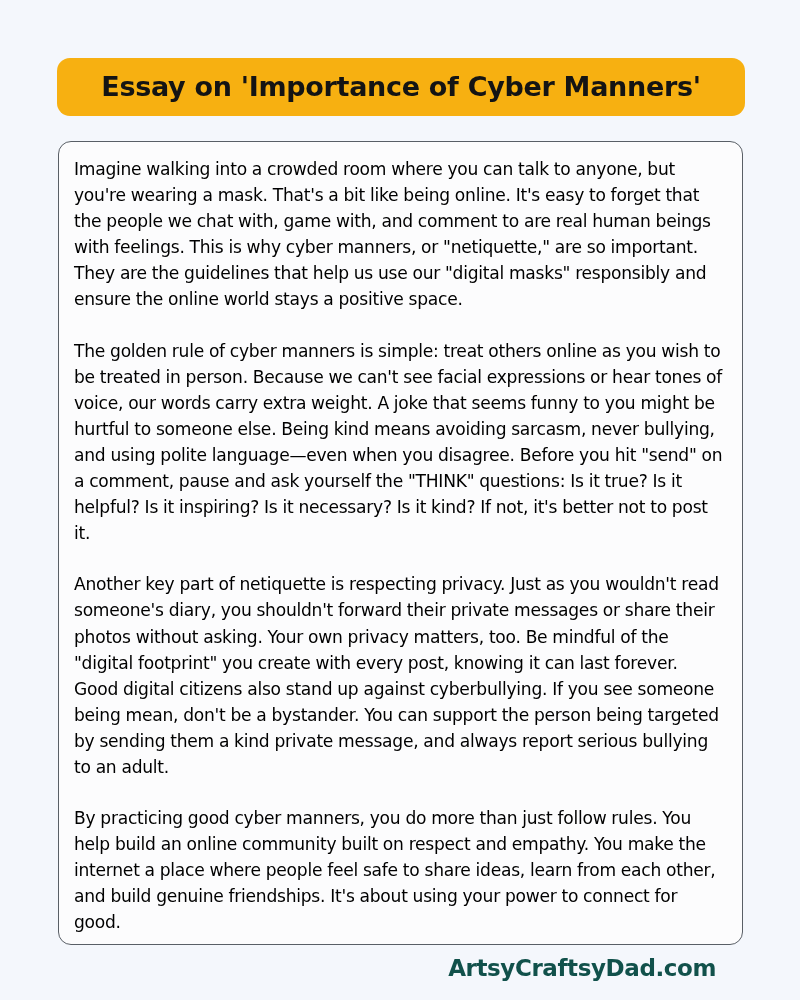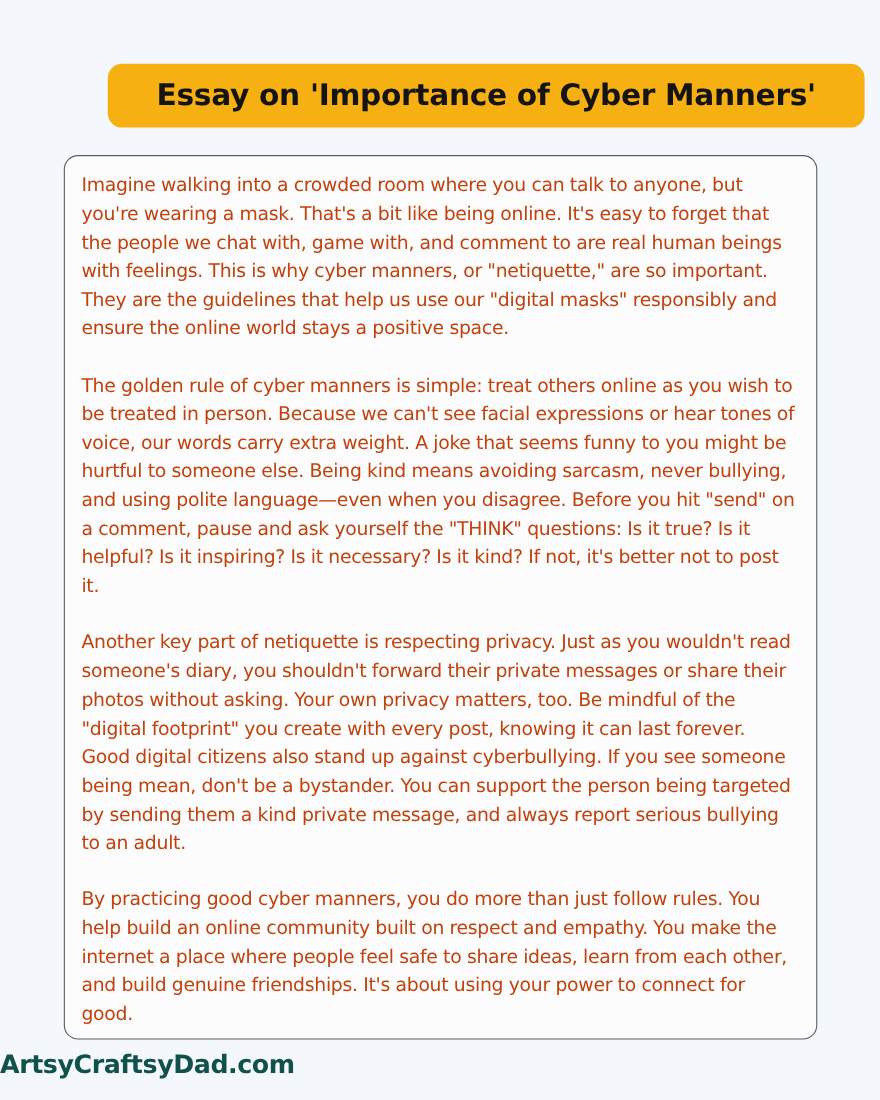--- a/index.html
+++ b/index.html
@@ -29,21 +29,20 @@
     left: 57px;
     top: 58px;
     width: 688px;
     height: 58px;
     box-sizing: border-box;
     background: #f7b011;
     border-radius: 13px;
     display: flex;
     align-items: center;
     justify-content: center;
-    margin-left: 41px;
   }
   .title-text {
     font-family: "DejaVu Sans", sans-serif;
     font-size: 27px;
     font-weight: bold;
     color: #141414;
     letter-spacing: -0.3px;
     white-space: nowrap;
     line-height: 1;
     margin-top: -1px;
@@ -63,37 +62,37 @@
     padding: 14px 14px 14px 13px;
     overflow: hidden;
   }
   .essay-body {
     padding: 0 2px;
   }
   .para {
     font-family: "DejaVu Sans", sans-serif;
     font-size: 17.1px;
     line-height: 26.1px;
-    color: #c2410c;
+    color: #000000;
     margin: 0 0 25px 0;
     letter-spacing: -0.25px;
     text-align: left;
     word-spacing: -0.2px;
   }
   .para:last-child {
     margin-bottom: 12px;
   }
 
   
   .footer {
     position: absolute;
     left: 0;
     top: 957px;
     width: 716px;
-    text-align: left;
+    text-align: right;
   }
   .footer-text {
     font-family: "DejaVu Sans", sans-serif;
     font-size: 23px;
     font-weight: bold;
     color: #11514b;
     letter-spacing: -0.4px;
     line-height: 1;
   }
 </style>

